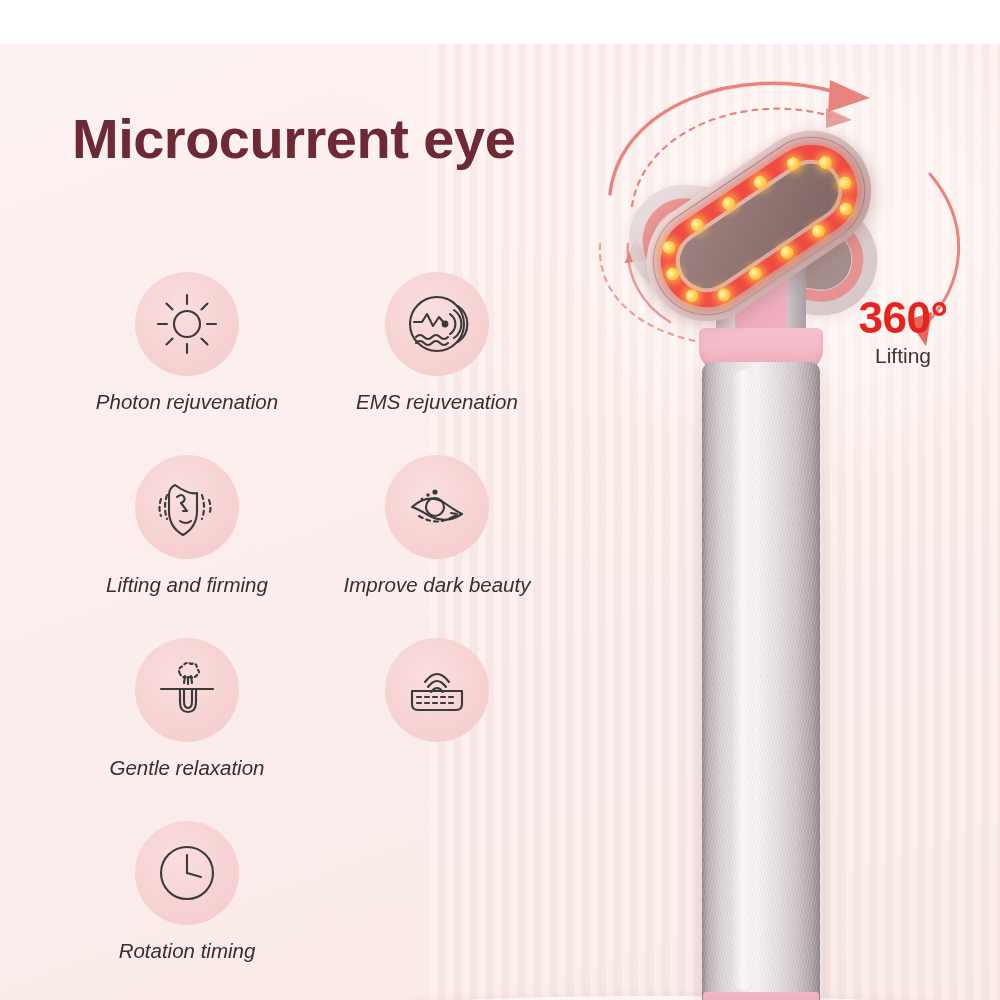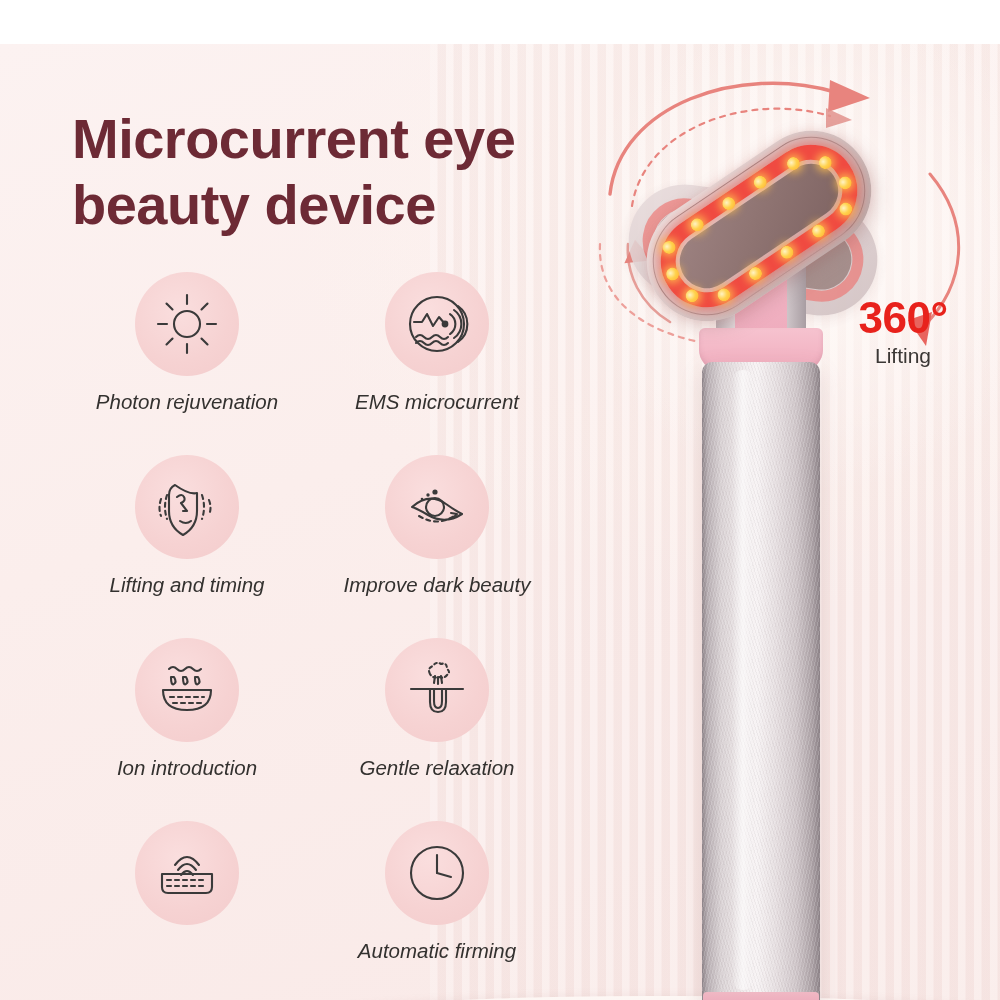--- a/index.html
+++ b/index.html
@@ -303,21 +303,20 @@
   <div class="bg-base"></div>
   <div class="bg-stripes"></div>
   <div class="bg-soft-glow"></div>
 
   <div class="podium"></div>
   <div class="podium-top-line"></div>
   <div class="podium-shadow"></div>
 
   <div class="title">
     <div>Microcurrent eye</div>
-    <div>beauty device</div>
   </div>
 
   <div class="features">
 
     <div class="feature">
       <div class="feature-icon">
         <svg viewBox="0 0 64 64">
           <circle cx="32" cy="32" r="13"></circle>
           <line x1="32" y1="3" x2="32" y2="12"></line>
           <line x1="32" y1="52" x2="32" y2="61"></line>
@@ -338,67 +337,53 @@
           <circle cx="32" cy="32" r="27"></circle>
           <polyline points="9,30 17,30 22,22 28,34 34,25 40,32"></polyline>
           <circle class="filled" cx="40" cy="32" r="3.4"></circle>
           <path d="M45 22 A12 12 0 0 1 45 42"></path>
           <path d="M49 18 A17 17 0 0 1 49 46"></path>
           <path d="M53 14 A22 22 0 0 1 53 50"></path>
           <path d="M11 45 q4 -4 8 0 t8 0 t8 0 t8 0"></path>
           <path d="M11 51 q4 -4 8 0 t8 0 t8 0 t8 0"></path>
         </svg>
       </div>
-      <div class="feature-label">EMS microcurrent</div>
+      <div class="feature-label">EMS rejuvenation</div>
     </div>
 
     <div class="feature">
       <div class="feature-icon">
         <svg viewBox="0 0 64 64">
           <path d="M20 10 q14 10 22 8 v18 q0 16 -14 24 q-14 -8 -14 -24 V20 q0 -7 6 -10 z"></path>
           <path d="M22 22 q5 -4 7 0 t-3 6 l6 8 h-4"></path>
           <path d="M25 46 q6 4 11 0"></path>
           <path d="M12 20 q-4 12 0 24" stroke-dasharray="4 4"></path>
           <path d="M6 24 q-3 9 0 17" stroke-dasharray="4 4"></path>
           <path d="M47 20 q4 12 0 24" stroke-dasharray="4 4"></path>
           <path d="M54 25 q3 8 0 15" stroke-dasharray="4 4"></path>
         </svg>
       </div>
-      <div class="feature-label">Lifting and timing</div>
+      <div class="feature-label">Lifting and firming</div>
     </div>
 
     <div class="feature">
       <div class="feature-icon">
         <svg viewBox="0 0 64 64">
           <path d="M7 32 q17 -15 34 -3 q10 7 16 10 q-17 11 -34 1 q-10 -6 -16 -8 z"></path>
           <circle cx="30" cy="32" r="9"></circle>
           <circle class="filled" cx="30" cy="17" r="2.6"></circle>
           <circle class="filled" cx="23" cy="20" r="1.7"></circle>
           <circle class="filled" cx="17" cy="24" r="1.3"></circle>
           <path d="M14 41 q18 11 35 0" stroke-dasharray="4 4"></path>
           <path d="M46 38 l6 1 l-4 4"></path>
         </svg>
       </div>
       <div class="feature-label">Improve dark beauty</div>
     </div>
 
-    <div class="feature">
-      <div class="feature-icon">
-        <svg viewBox="0 0 64 64">
-          <path d="M14 11 q4 -4 8 0 t8 0 t8 0 t8 0"></path>
-          <path d="M19 19 q3 5 0 7 t-3 -7 z"></path>
-          <path d="M31 19 q3 5 0 7 t-3 -7 z"></path>
-          <path d="M43 19 q3 5 0 7 t-3 -7 z"></path>
-          <path d="M8 32 h48 q0 20 -24 20 q-24 0 -24 -20 z"></path>
-          <line x1="15" y1="39" x2="49" y2="39" stroke-dasharray="4 4"></line>
-          <line x1="18" y1="45" x2="46" y2="45" stroke-dasharray="4 4"></line>
-        </svg>
-      </div>
-      <div class="feature-label">Ion introduction</div>
-    </div>
 
     <div class="feature">
       <div class="feature-icon">
         <svg viewBox="0 0 64 64">
           <path d="M25 16 q-3 -6 3 -8 q3 -5 8 -2 q6 -2 6 5 q4 3 0 6 q-3 4 -8 2 q-6 2 -9 -3 z" stroke-dasharray="3 3"></path>
           <line x1="30" y1="18" x2="29" y2="25"></line>
           <line x1="36" y1="18" x2="37" y2="25"></line>
           <line x1="33" y1="19" x2="33" y2="26"></line>
           <line x1="6" y1="31" x2="58" y2="31" stroke-width="3.4"></line>
           <path d="M29 31 v12 q0 7 4 7 q4 0 4 -7 V31"></path>
@@ -422,21 +407,21 @@
     </div>
 
     <div class="feature">
       <div class="feature-icon">
         <svg viewBox="0 0 64 64">
           <circle cx="32" cy="32" r="26"></circle>
           <line x1="32" y1="32" x2="32" y2="14"></line>
           <line x1="32" y1="32" x2="46" y2="36"></line>
         </svg>
       </div>
-      <div class="feature-label">Automatic firming</div>
+      <div class="feature-label">Rotation timing</div>
     </div>
 
   </div>
 
   <div class="device">
 
     <svg class="arrows" viewBox="0 0 420 330">
       <g fill="none" stroke="#e8847e" stroke-width="3" stroke-linecap="round">
         <path d="M30 140 C40 50 160 10 255 38" stroke-width="3.4"></path>
         <path d="M52 152 C64 74 168 38 250 62" stroke-dasharray="5 6" stroke-width="2.2"></path>

